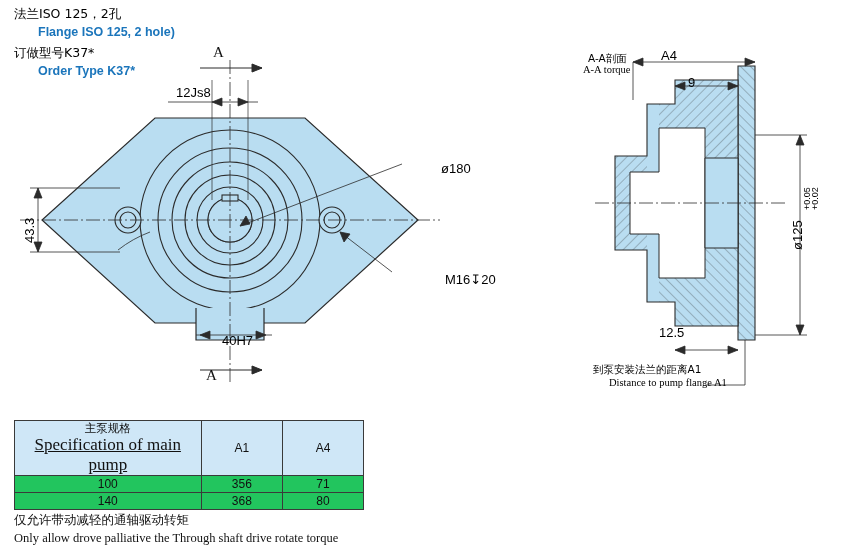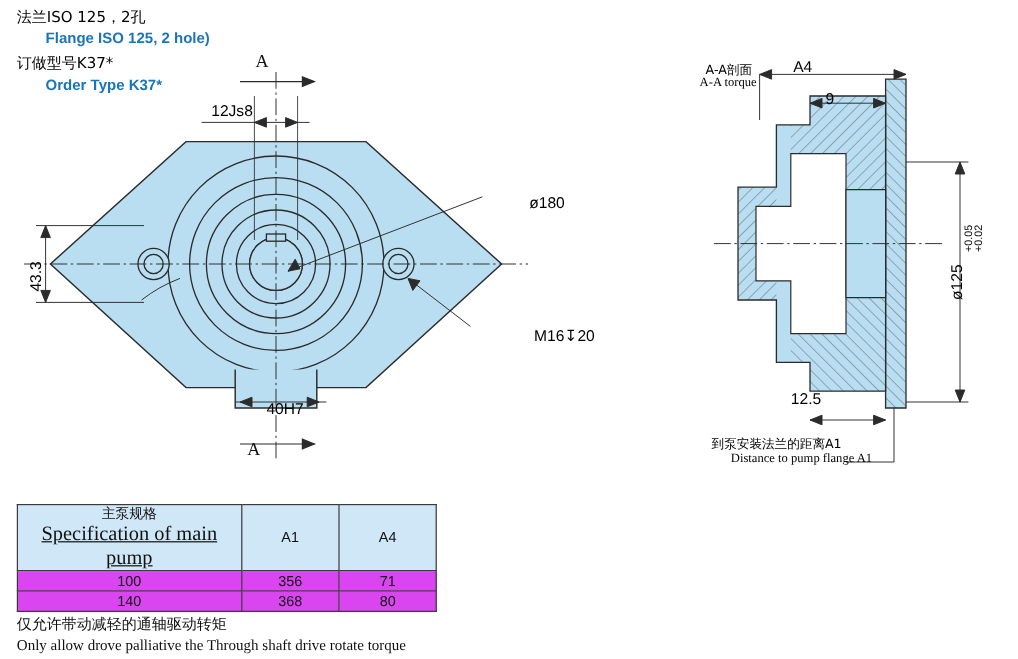--- a/index.html
+++ b/index.html
@@ -28,21 +28,21 @@
     font-size: 12px;
     padding-left: 44px;
   }
   table.spec td, table.spec th {
     border: 1px solid #3a3a3a;
     text-align: center;
     padding: 1px 4px;
     font-weight: normal;
   }
   table.spec thead td { background:#cfe7f7; }
-  table.spec tbody td { background:#d946ef; }
+  table.spec tbody td { background:#22c55e; }
   .th-cn { font-size:11.5px; line-height:1.15; }
   .th-en { font-size:17px; font-family:"Liberation Serif", serif; line-height:1.15;text-decoration:underline; }
   .note-cn { font-size:12.5px; }
   .note-en { font-size:12.5px; font-family:"Liberation Serif", serif; }
   svg { display:block; }
 </style>
 </head>
 <body>
 
 <div class="abs cn title-cn" style="left:14px; top:6px;">法兰ISO 125，2孔</div>

